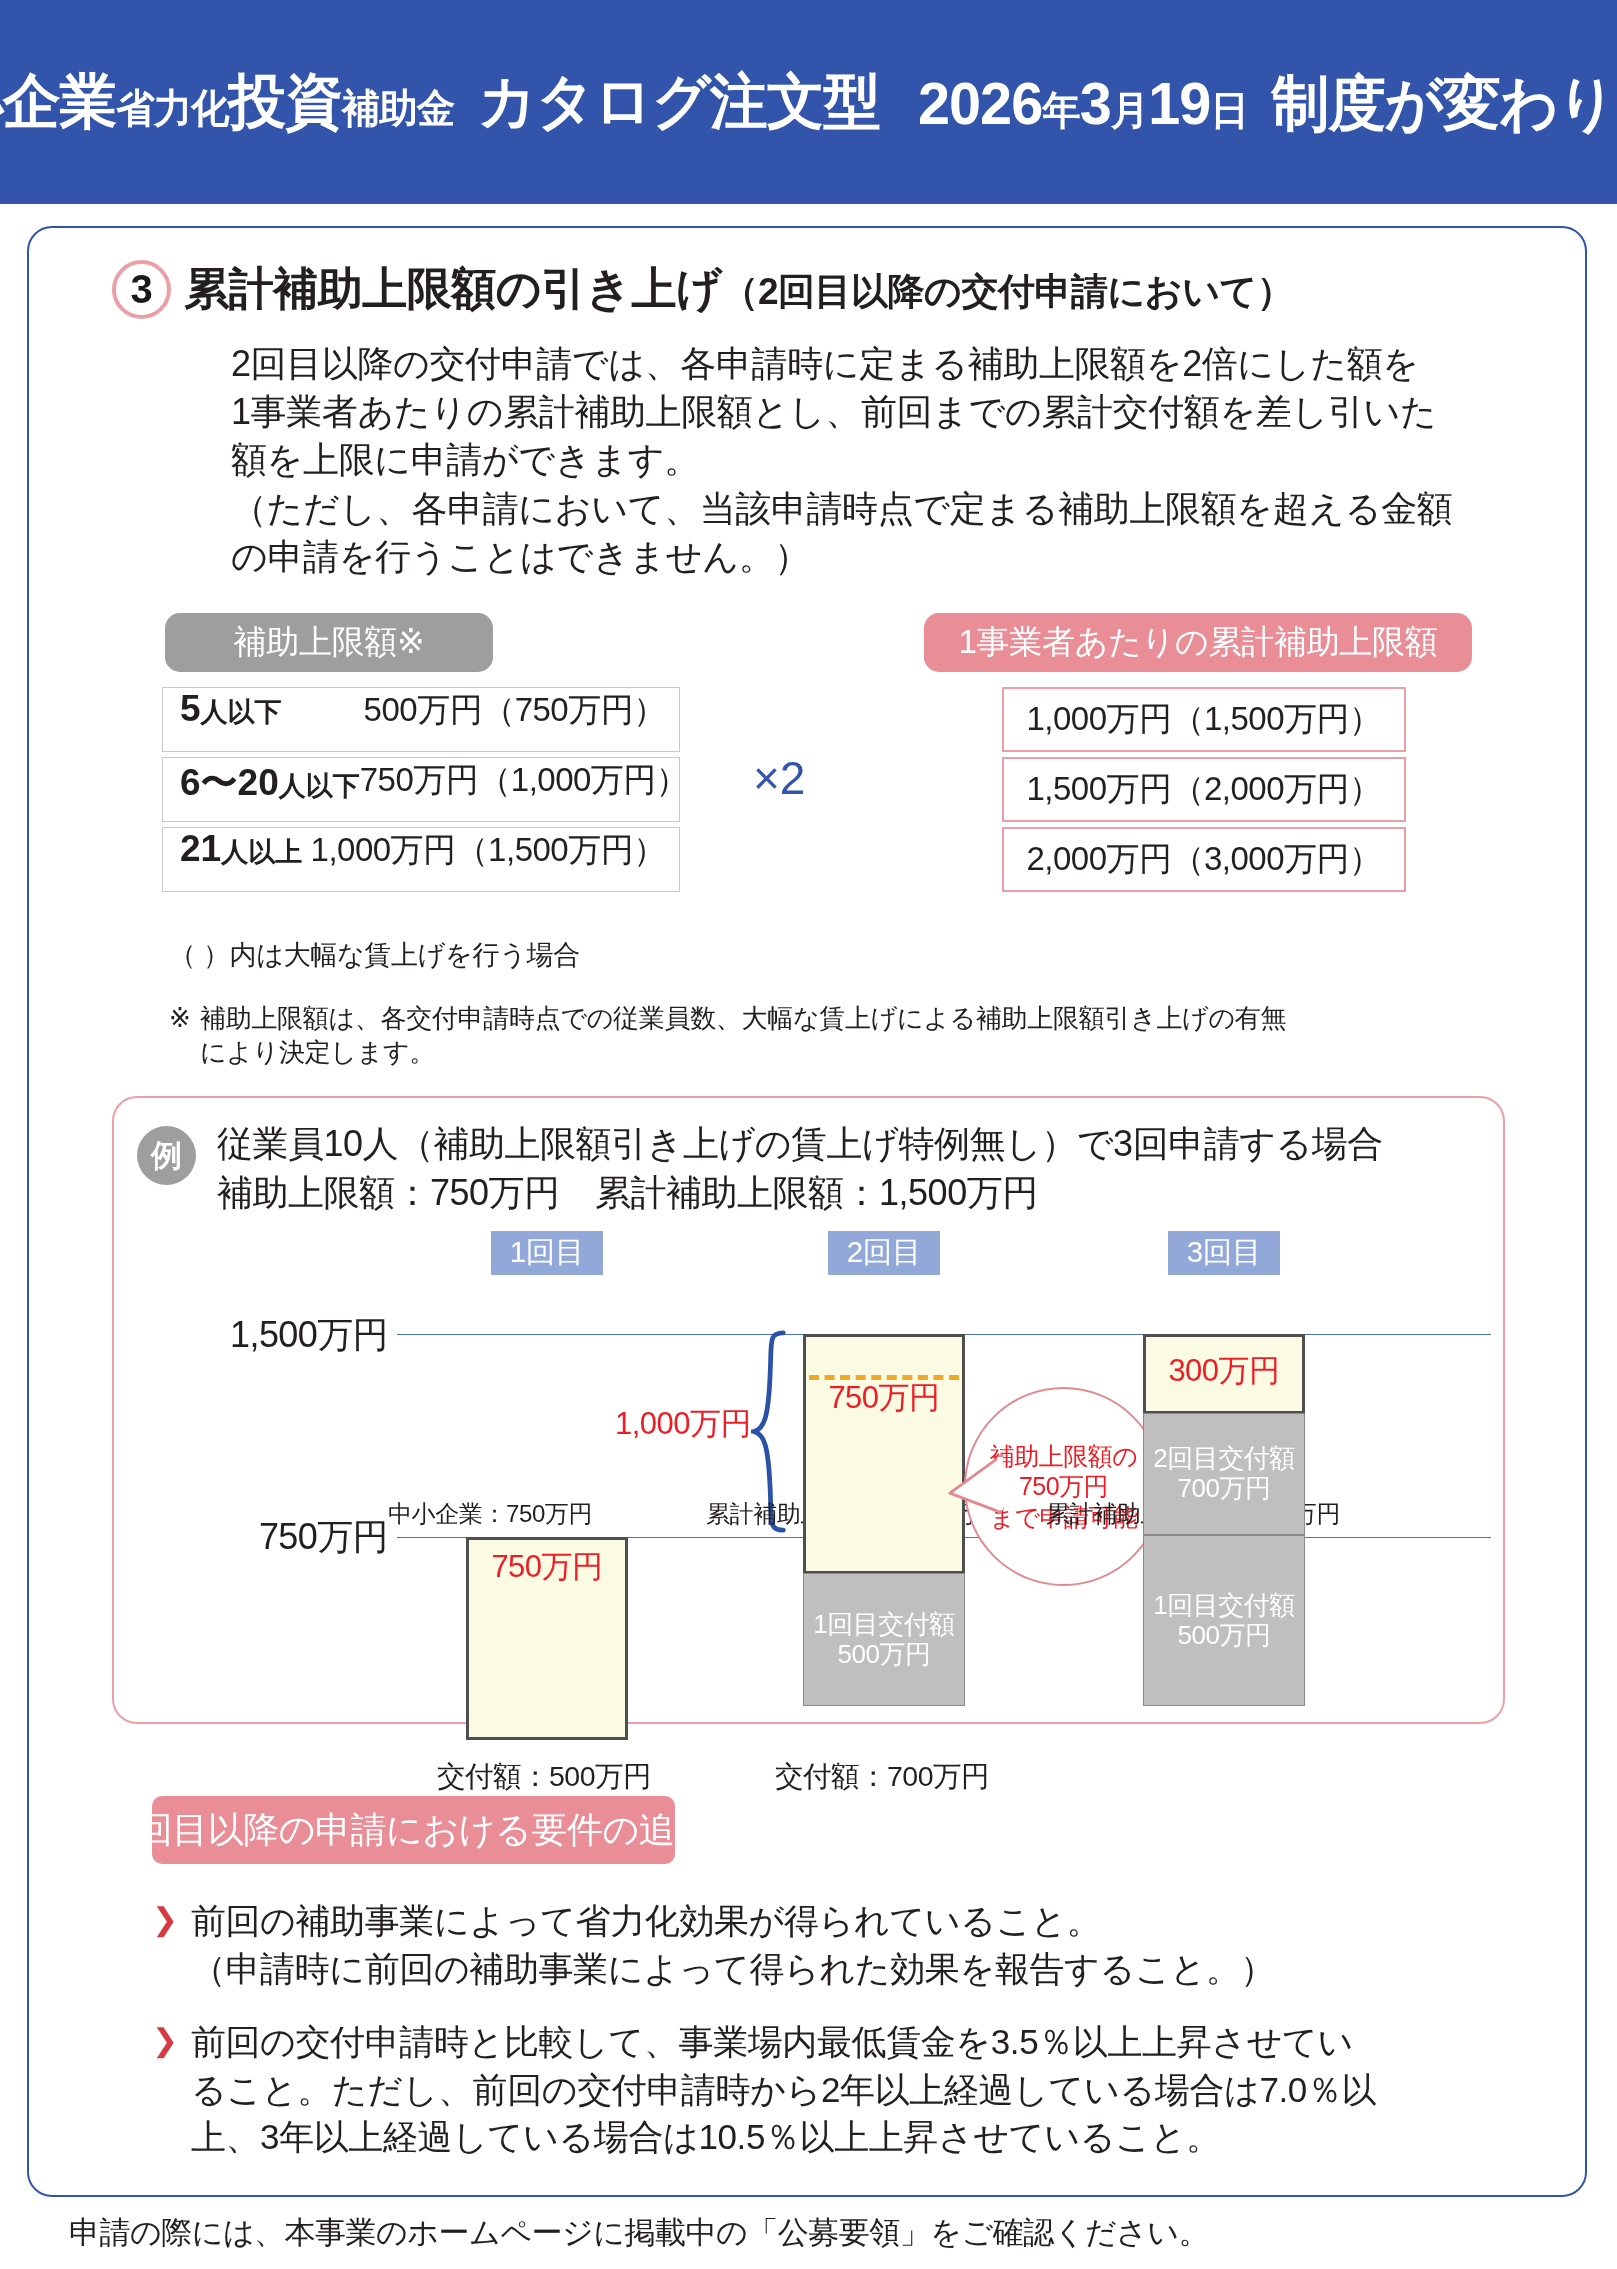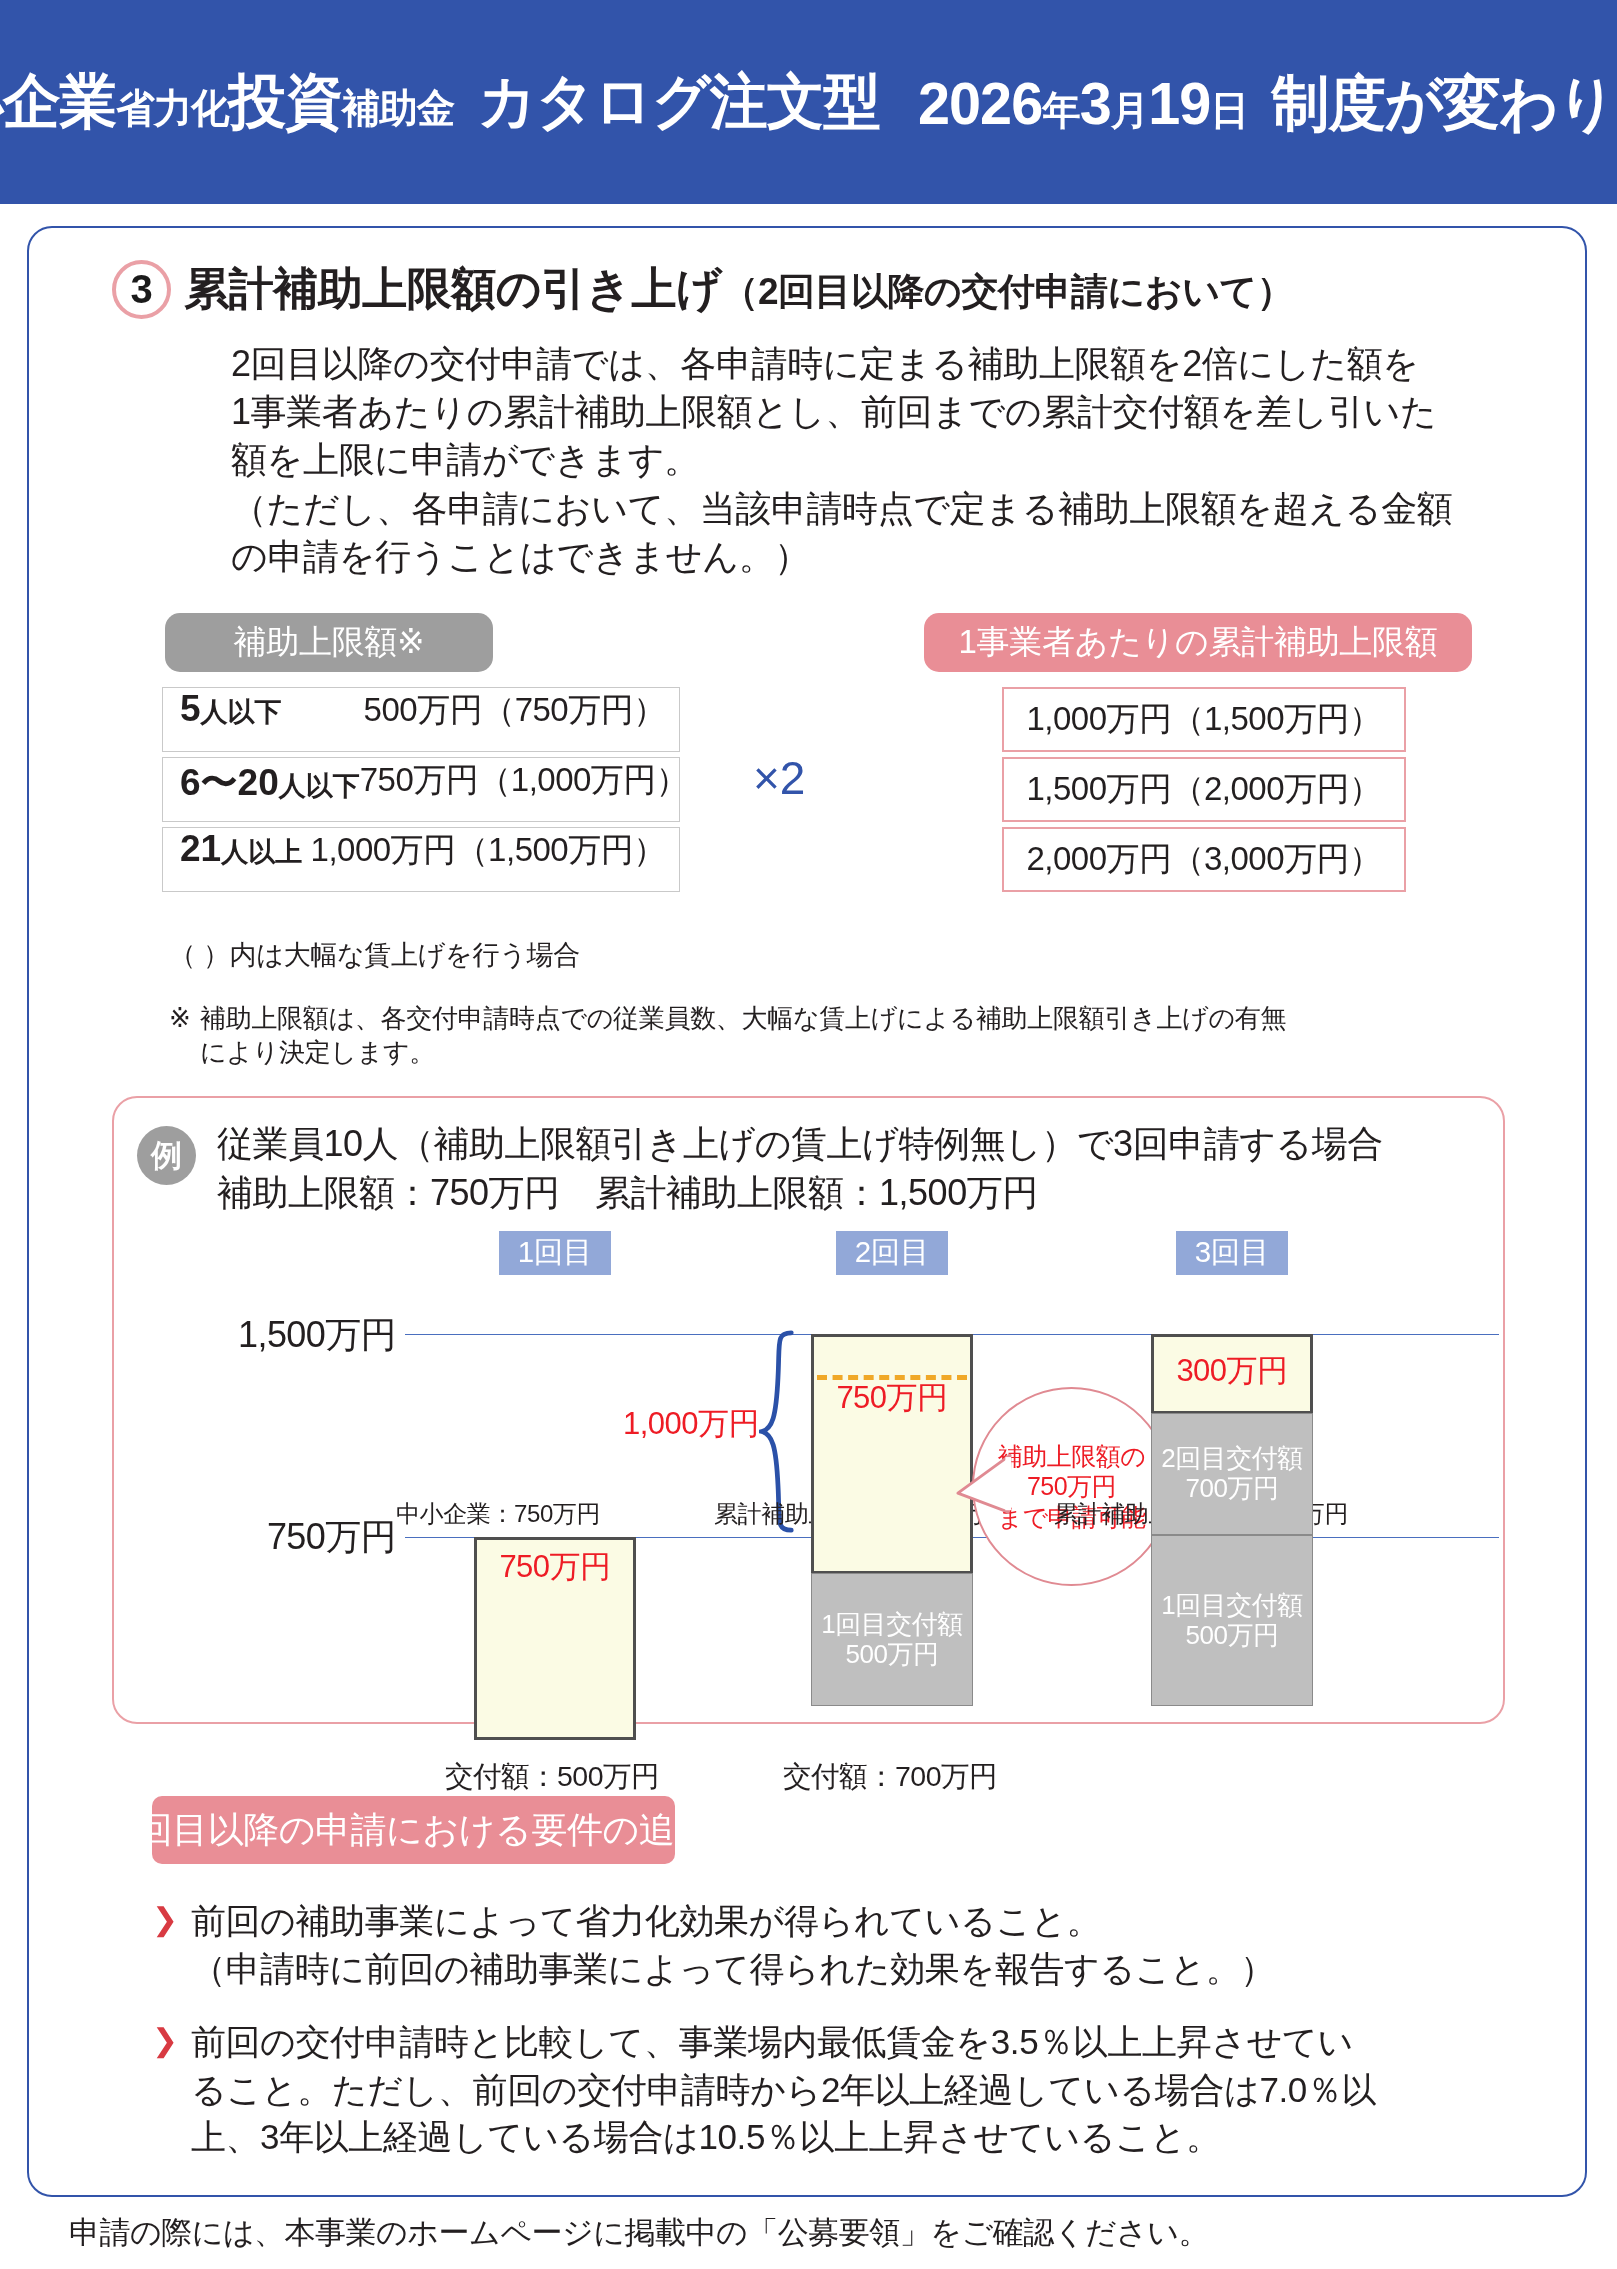--- a/index.html
+++ b/index.html
@@ -222,21 +222,21 @@
     left: 217px; top: 1120px;
     font-size: 36px;
     line-height: 1.36;
     letter-spacing: -0.5px;
     white-space: nowrap;
   }
 
   
   .chart {
     position: absolute;
-    left: 120px; top: 1227px;
+    left: 112px; top: 1227px;
     width: 1393px;
     height: 495px;
   }
   
   .col-head {
     position: absolute;
     width: 112px; height: 44px;
     background: #92a8d8;
     color: #ffffff;
     font-size: 29.5px;

